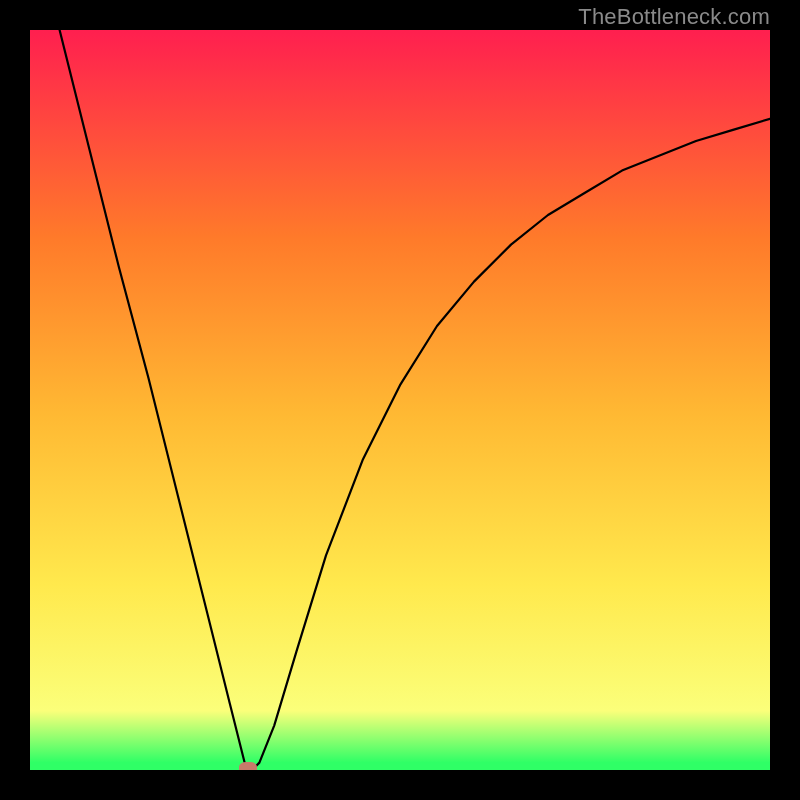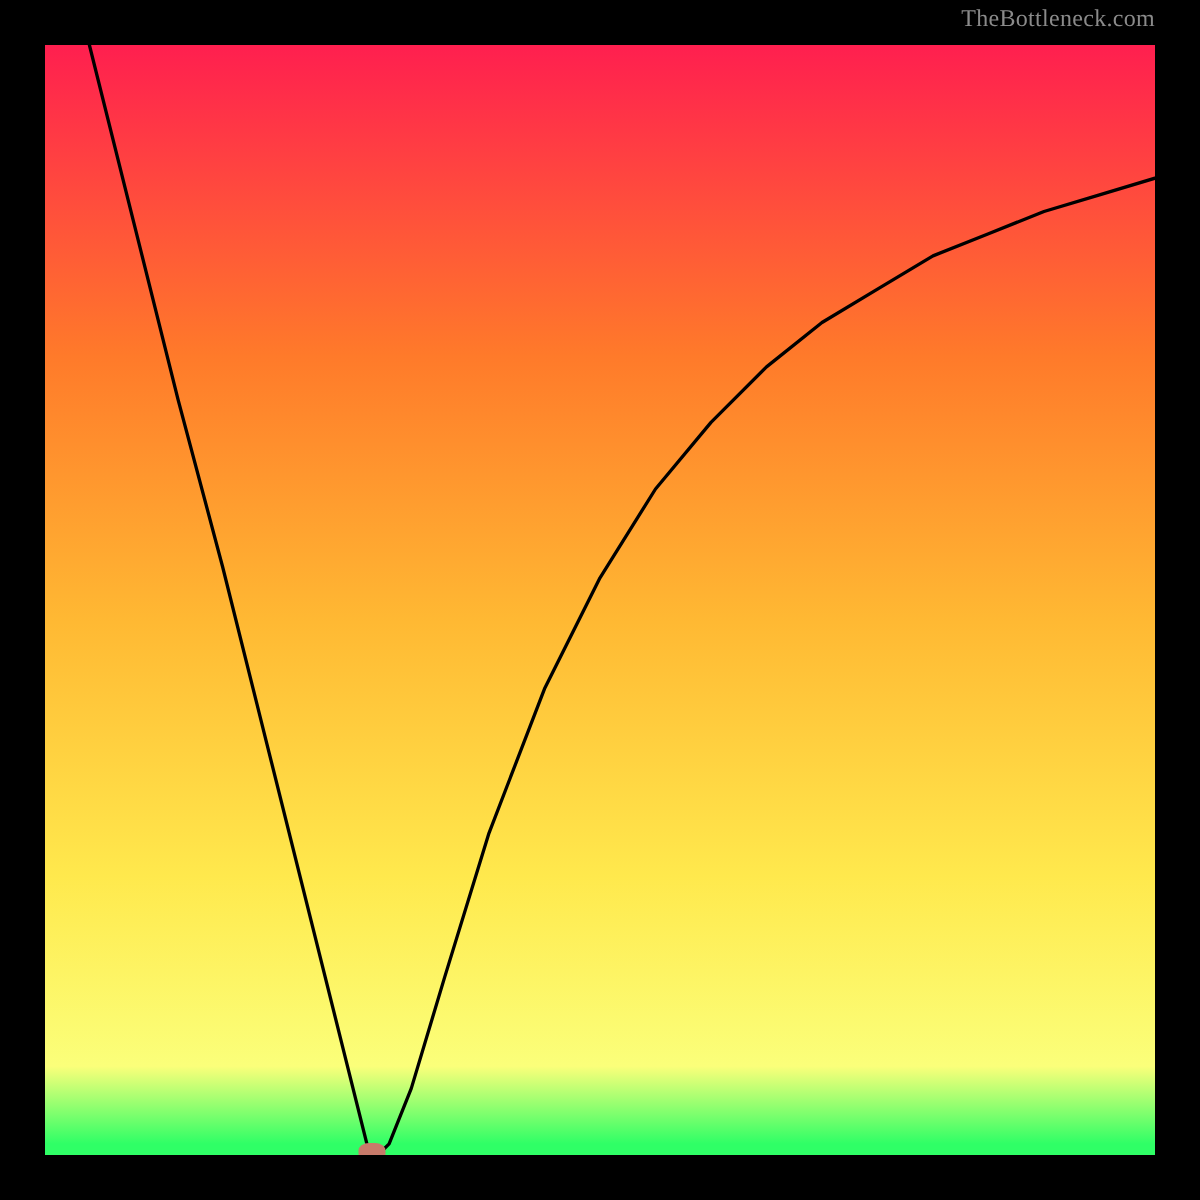--- a/index.html
+++ b/index.html
@@ -35,24 +35,23 @@
     position: absolute;
     inset: 0;
     width: 740px;
     height: 740px;
   }
   .watermark {
     position: absolute;
     top: 4px;
     right: 30px;
     color: #8a8a8a;
-    font-size: 16px;
+    font-size: 22px;
     font-weight: 500;
     letter-spacing: 0.2px;
-    font-family: Liberation Serif, serif;
   }
   .marker {
     position: absolute;
     width: 18px;
     height: 12px;
     border-radius: 7px / 5px;
     background: #c77a6a;
   }
 </style>
 </head>

